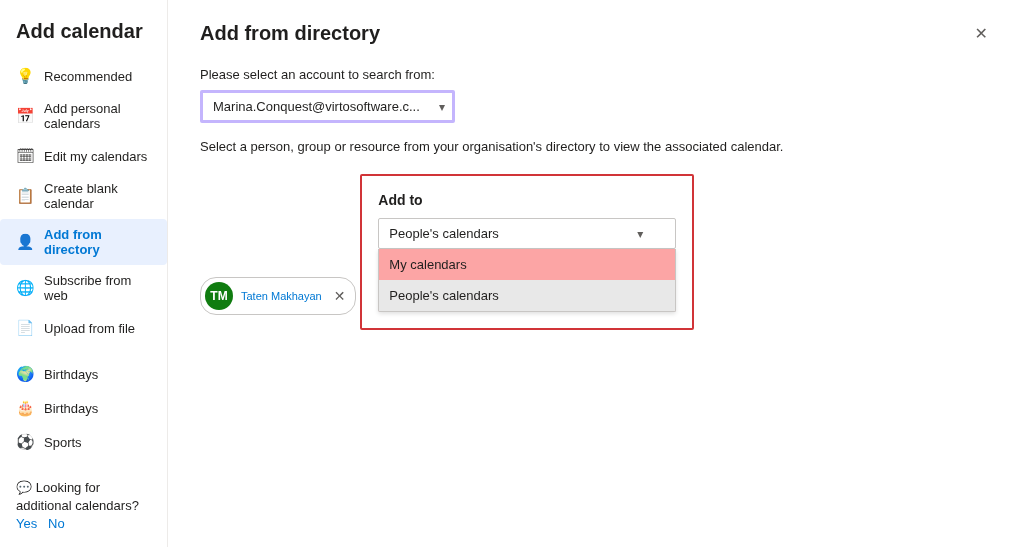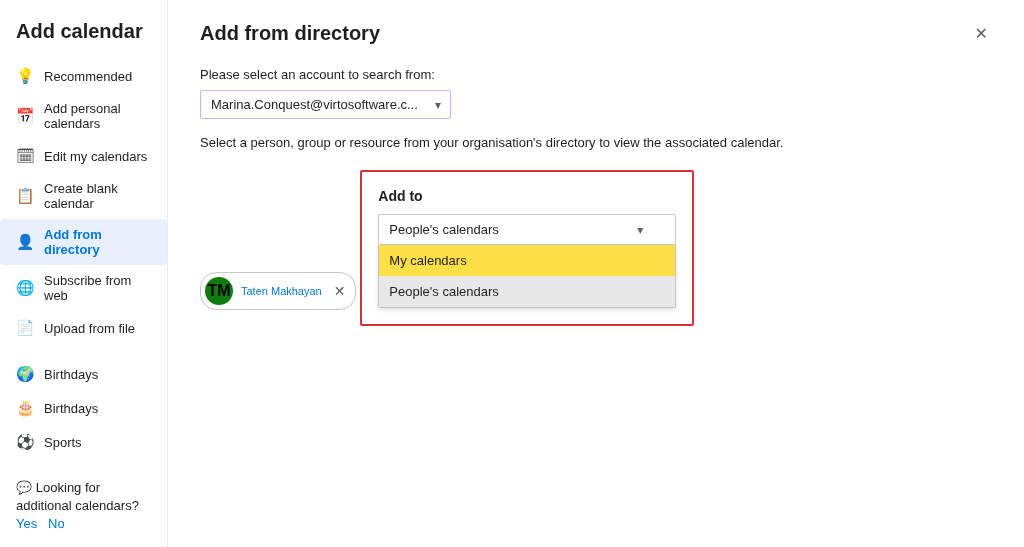--- a/index.html
+++ b/index.html
@@ -106,21 +106,21 @@
       margin-bottom: 8px;
     }
 
     .account-select-wrapper {
       position: relative;
       display: inline-block;
       margin-bottom: 16px;
     }
     .account-select {
       appearance: none;
-      border: 1px solid #c4b5fd;
+      border: 3px solid #c4b5fd;
       border-radius: 2px;
       padding: 6px 32px 6px 10px;
       font-size: 13px;
       color: #201f1e;
       background: #fff;
       cursor: pointer;
       min-width: 220px;
     }
     .account-select-arrow {
       position: absolute;
@@ -148,22 +148,22 @@
       border-radius: 16px;
       padding: 4px 10px 4px 4px;
       margin-bottom: 20px;
       background: #fff;
     }
     .person-avatar {
       width: 28px;
       height: 28px;
       border-radius: 50%;
       background: #107c10;
-      color: #000000;
-      font-size: 16px;
+      color: #ffffff;
+      font-size: 12px;
       font-weight: 600;
       display: flex;
       align-items: center;
       justify-content: center;
       flex-shrink: 0;
     }
     .person-name {
       font-size: 11px;
       color: #0078d4;
     }
@@ -211,21 +211,21 @@
       min-width: 298px;
     }
     .dropdown-selected .arrow {
       color: #605e5c;
       font-size: 12px;
     }
     .dropdown-list {
       border: 1px solid #c8c6c4;
       border-top: none;
       border-radius: 0 0 2px 2px;
-      background: #fde047;
+      background: #fca5a5;
       min-width: 298px;
       box-shadow: 0 2px 4px rgba(0,0,0,0.12);
     }
     .dropdown-option {
       padding: 8px 10px;
       font-size: 13px;
       color: #201f1e;
       cursor: pointer;
     }
     .dropdown-option.selected {

